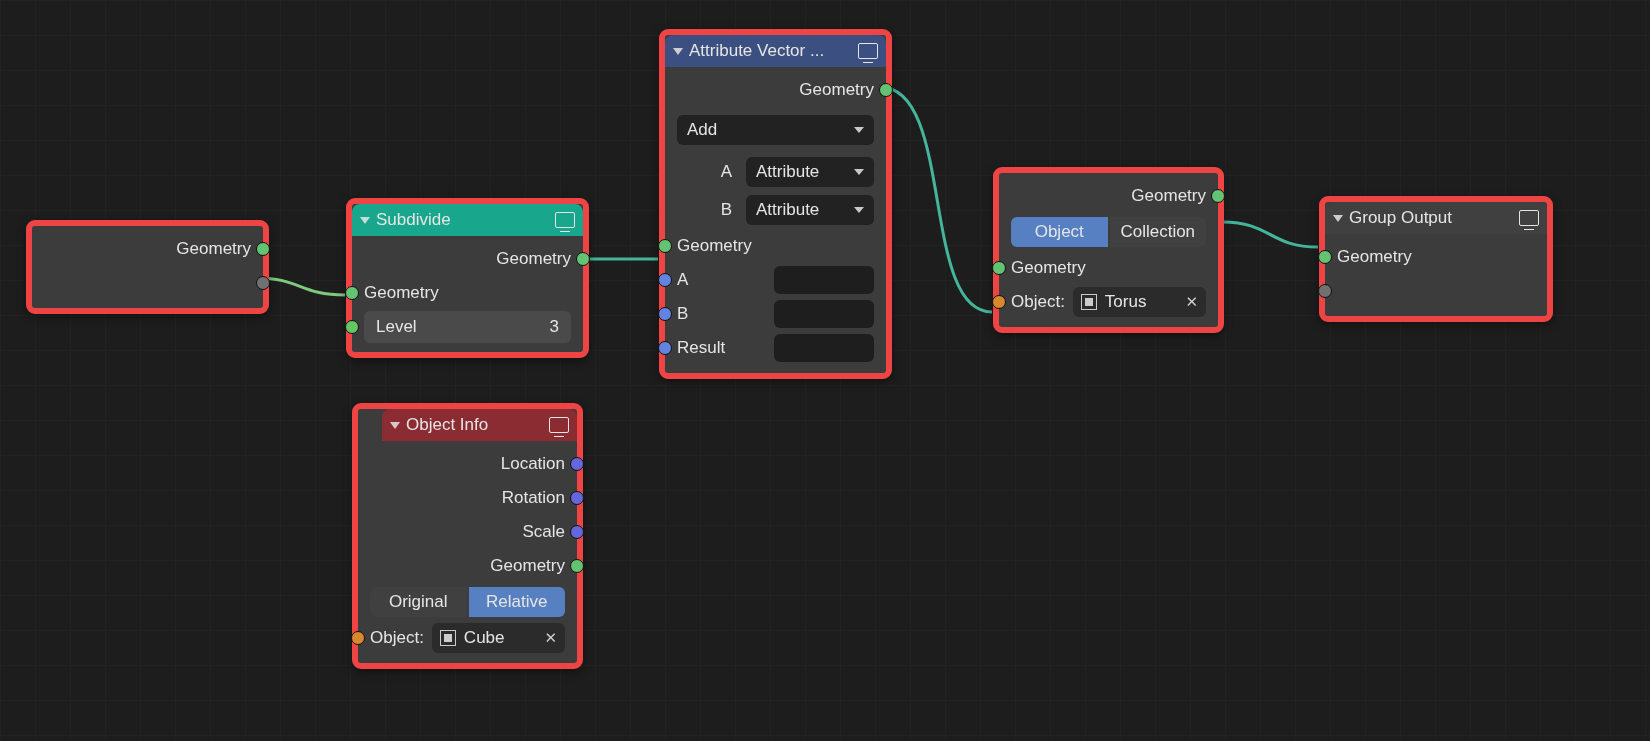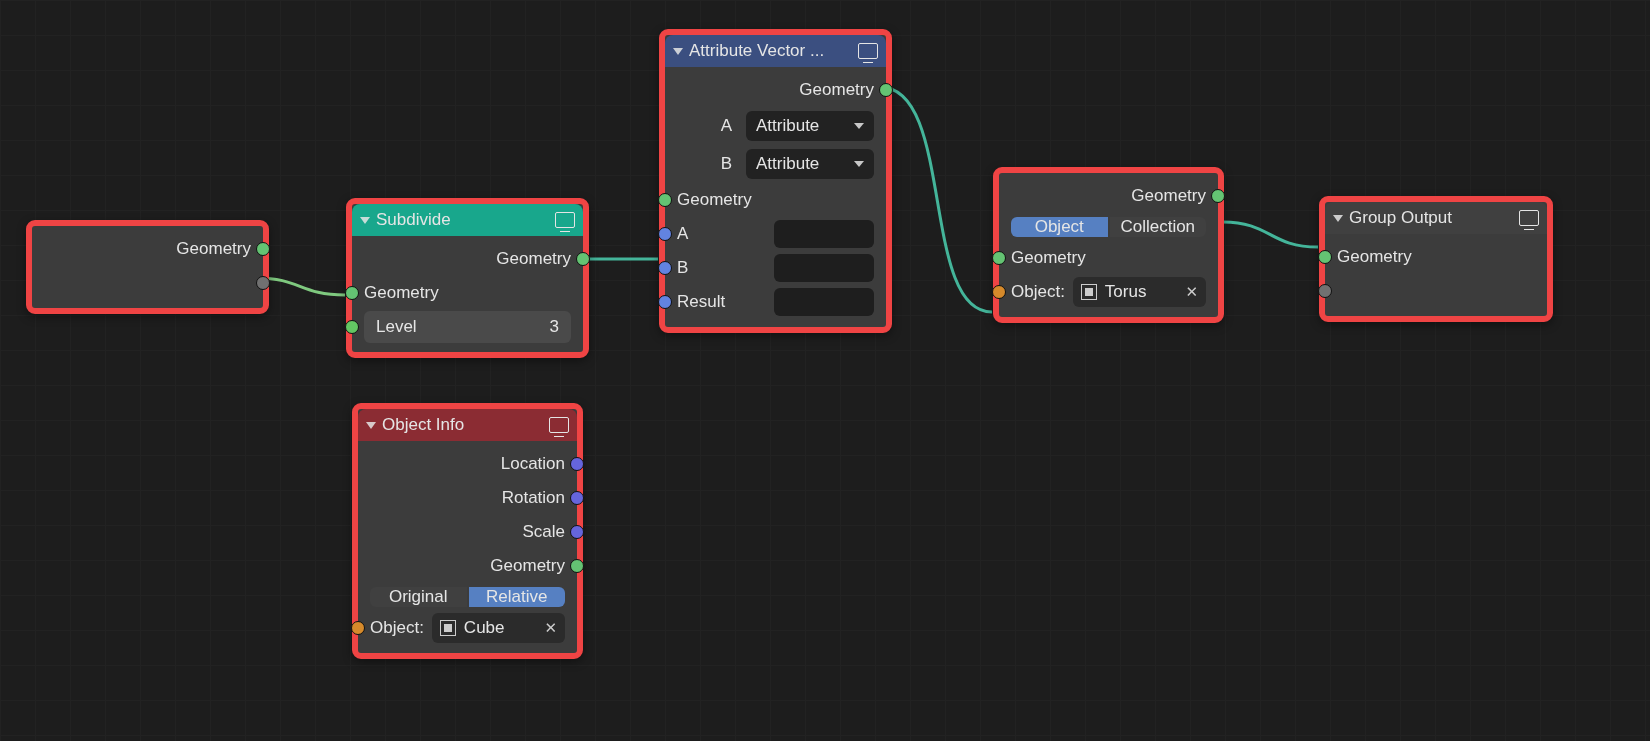--- a/index.html
+++ b/index.html
@@ -49,21 +49,21 @@
     overflow: visible;
   }
   .header {
     display: flex; align-items: center;
     height: 32px;
     border-radius: 8px 8px 0 0;
     padding: 0 8px;
     gap: 6px;
   }
   .header.green { background: var(--header-green); }
-  .header.red   { background: var(--header-red); }
+  .header.red   { background: var(--header-red); margin-left: 24px; }
   .header.blue  { background: var(--header-blue); }
   .header.dark  { background: var(--header-dark); }
   .header .tri {
     width: 0; height: 0;
     border-left: 5px solid transparent;
     border-right: 5px solid transparent;
     border-top: 7px solid #e5e5e5;
     opacity: .85;
   }
   .header .title { flex: 1; white-space: nowrap; overflow:hidden; text-overflow:ellipsis;}
@@ -122,21 +122,21 @@
     border-left: 5px solid transparent;
     border-right: 5px solid transparent;
     border-top: 6px solid #c8c8c8;
   }
   .btn-group {
     display: flex; gap: 2px; flex:1;
   }
   .btn {
     flex: 1;
     background: var(--btn);
-    height: 20px;
+    height: 30px;
     display: flex; align-items:center; justify-content:center;
     border-radius: 0;
   }
   .btn.first { border-radius: 6px 0 0 6px; }
   .btn.last  { border-radius: 0 6px 6px 0; }
   .btn.active { background: var(--blue-sel); }
   .obj-field {
     background: #2b2b2b;
     border-radius: 6px;
     height: 30px;
@@ -246,20 +246,26 @@
   <div class="header blue">
     <span class="tri"></span>
     <span class="title">Attribute Vector ...</span>
     <span class="monitor-icon"></span>
   </div>
   <div class="body">
     <div class="row right">
       <span class="label">Geometry</span>
       <span class="socket right s-green"></span>
     </div>
+    <div class="row" style="height:38px; padding:4px 12px;">
+      <div class="dropdown" style="flex:1;">
+        <span style="flex:1;">Add</span>
+        <span class="chev"></span>
+      </div>
+    </div>
     <div class="row" style="height:38px;">
       <span class="label" style="flex:1; text-align:right; padding-right:6px;">A</span>
       <div class="dropdown" style="width:108px;">
         <span style="flex:1;">Attribute</span>
         <span class="chev"></span>
       </div>
     </div>
     <div class="row" style="height:38px;">
       <span class="label" style="flex:1; text-align:right; padding-right:6px;">B</span>
       <div class="dropdown" style="width:108px;">

